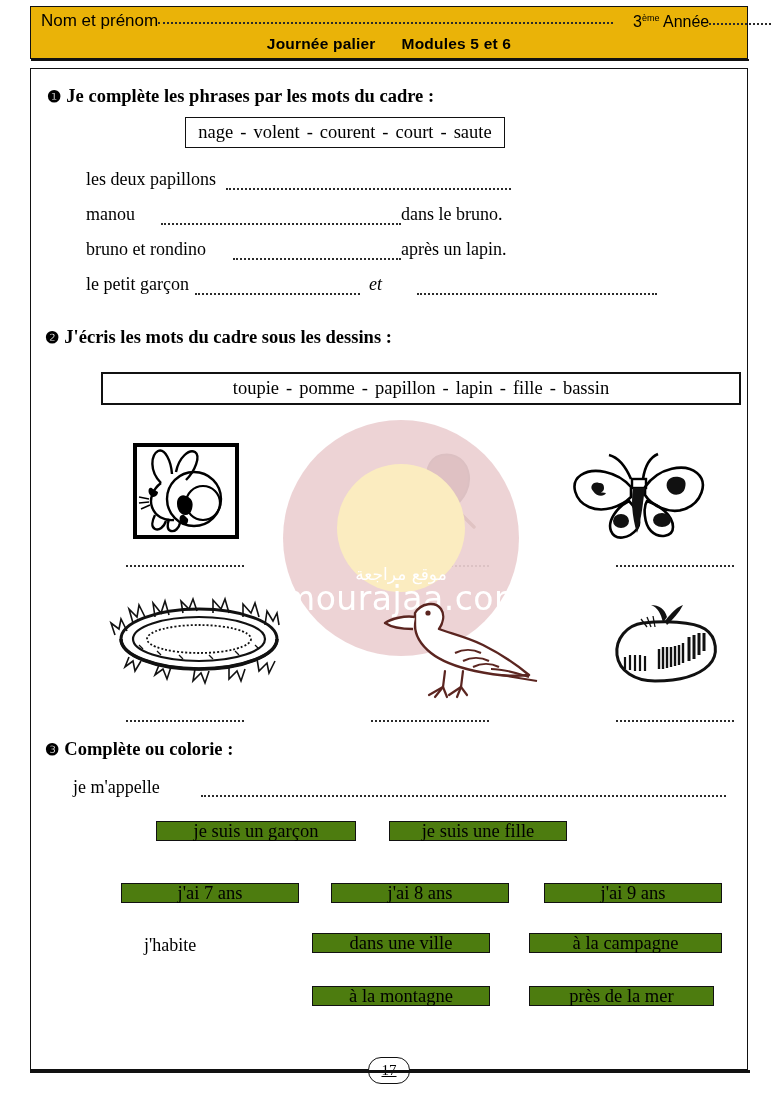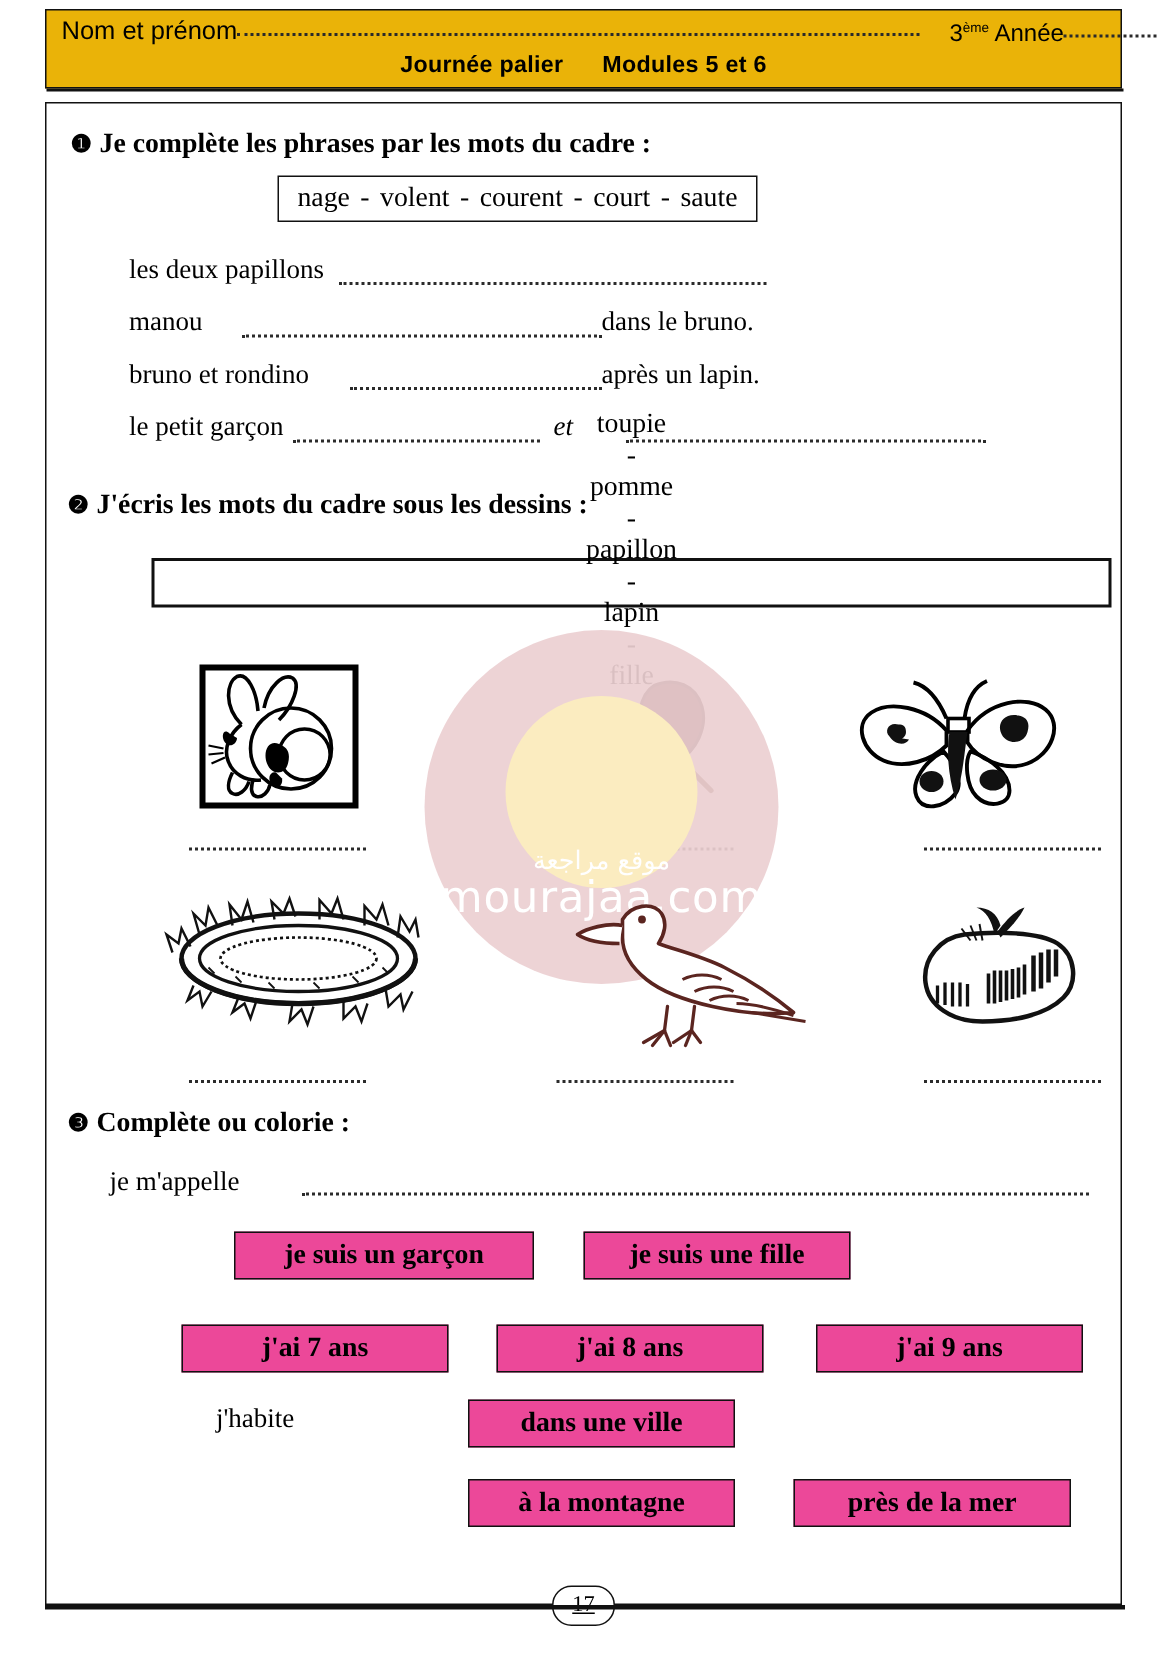--- a/index.html
+++ b/index.html
@@ -56,33 +56,33 @@
     position:absolute;font-size:18px;white-space:nowrap;
     font-family:"Liberation Serif",serif;
   }
 
   
   .word-frame{
     position:absolute;border:1.4px solid #111;box-sizing:border-box;background:#fff;
     display:flex;align-items:center;justify-content:center;
     font-size:18.5px;white-space:nowrap;
   }
-  .word-frame.thick{border-width:2px;flex-direction:column;}
+  .word-frame.thick{border-width:2px;}
   .word-frame .sep{display:inline-block;padding:0 7px;}
 
   
   .dotline{
     position:absolute;border-bottom:2.5px dotted #2b2b2b;height:0;
   }
 
   
   .choice{
-    position:absolute;border:1.6px solid #111;box-sizing:border-box;background:#ec4899;
+    position:absolute;border:1.6px solid #111;box-sizing:border-box;background:#4d7c0f;
     display:flex;align-items:center;justify-content:center;
-    font-size:18.5px;white-space:nowrap;height:32px;font-weight:bold;
+    font-size:18.5px;white-space:nowrap;height:20px;
   }
 
   
   .pagenum{
     position:absolute;left:50%;transform:translateX(-50%);
     bottom:-15px;width:40px;height:25px;border:1.6px solid #111;border-radius:13px;
     background:#fff;display:flex;align-items:center;justify-content:center;
     font-size:15px;font-family:"Liberation Serif",serif;
     text-decoration:underline;
   }
@@ -98,21 +98,21 @@
   }
   .wm-inner{
     position:absolute;left:54px;top:44px;width:128px;height:128px;border-radius:50%;
     background:#fbecc0;
   }
   .wm-text{
     position:absolute;left:0;right:0;top:144px;text-align:center;color:#fff;
     font-family:"DejaVu Sans",sans-serif;
   }
   .wm-ar{font-size:17px;line-height:20px;letter-spacing:1px;direction:rtl;}
-  .wm-lat{font-size:29px;line-height:29px;letter-spacing:.5px;}
+  .wm-lat{font-size:33px;line-height:29px;letter-spacing:.5px;}
 
   
   .art{position:absolute;}
   .art svg{display:block;}
 </style>
 </head>
 <body>
 
 <div class="page">
 
@@ -342,20 +342,21 @@
 
     <div class="choice" style="left:125px;top:752px;width:200px;">je suis un garçon</div>
     <div class="choice" style="left:358px;top:752px;width:178px;">je suis une fille</div>
 
     <div class="choice" style="left:90px;top:814px;width:178px;">j'ai 7 ans</div>
     <div class="choice" style="left:300px;top:814px;width:178px;">j'ai 8 ans</div>
     <div class="choice" style="left:513px;top:814px;width:178px;">j'ai 9 ans</div>
 
     <div class="body-txt" style="left:113px;top:866px;">j'habite</div>
     <div class="choice" style="left:281px;top:864px;width:178px;">dans une ville</div>
+    <div class="choice" style="left:498px;top:864px;width:193px;">à la campagne</div>
 
     <div class="choice" style="left:281px;top:917px;width:178px;text-align:center;">à la montagne</div>
     <div class="choice" style="left:498px;top:917px;width:185px;">près de la mer</div>
 
     <div class="pagenum">17</div>
   </div>
 
   <div class="watermark">
     <div class="wm-circle"></div>
     <div class="wm-inner"></div>

